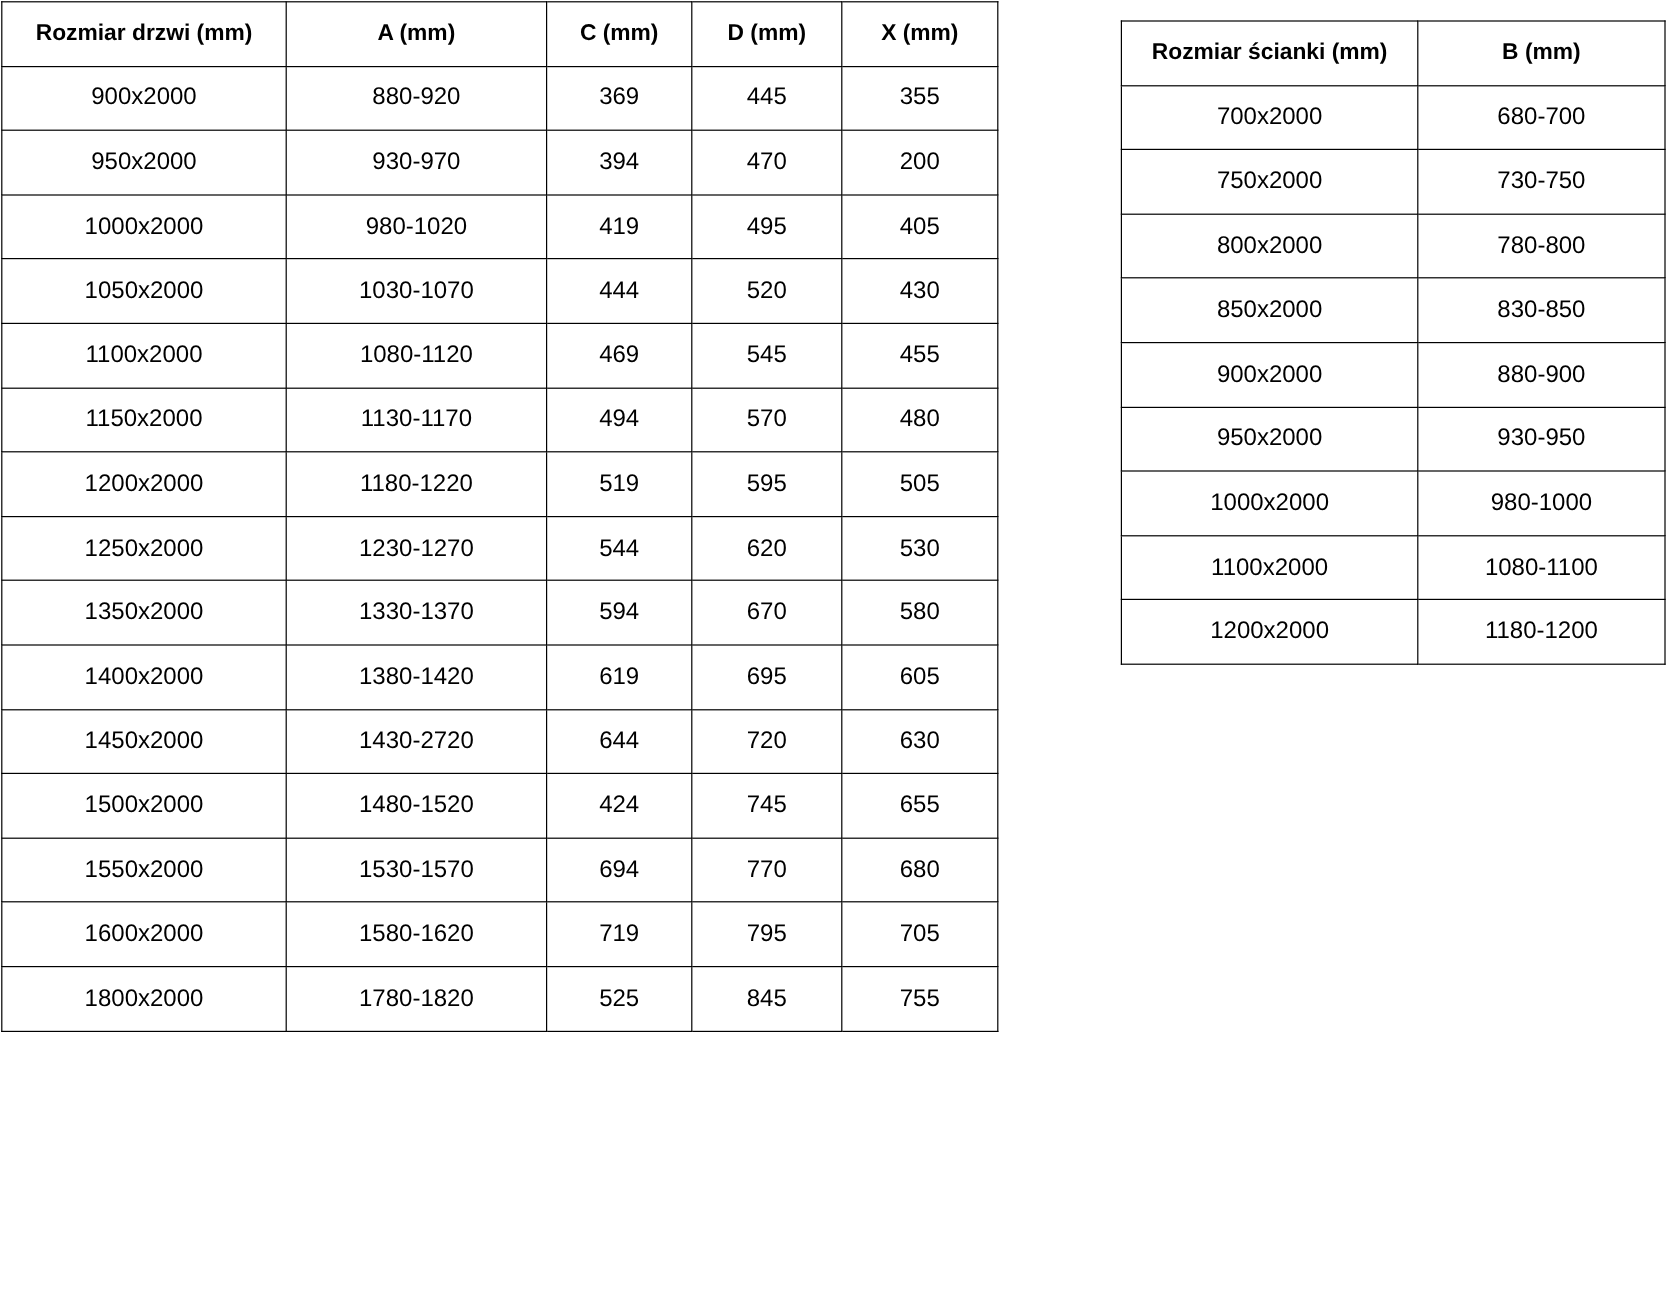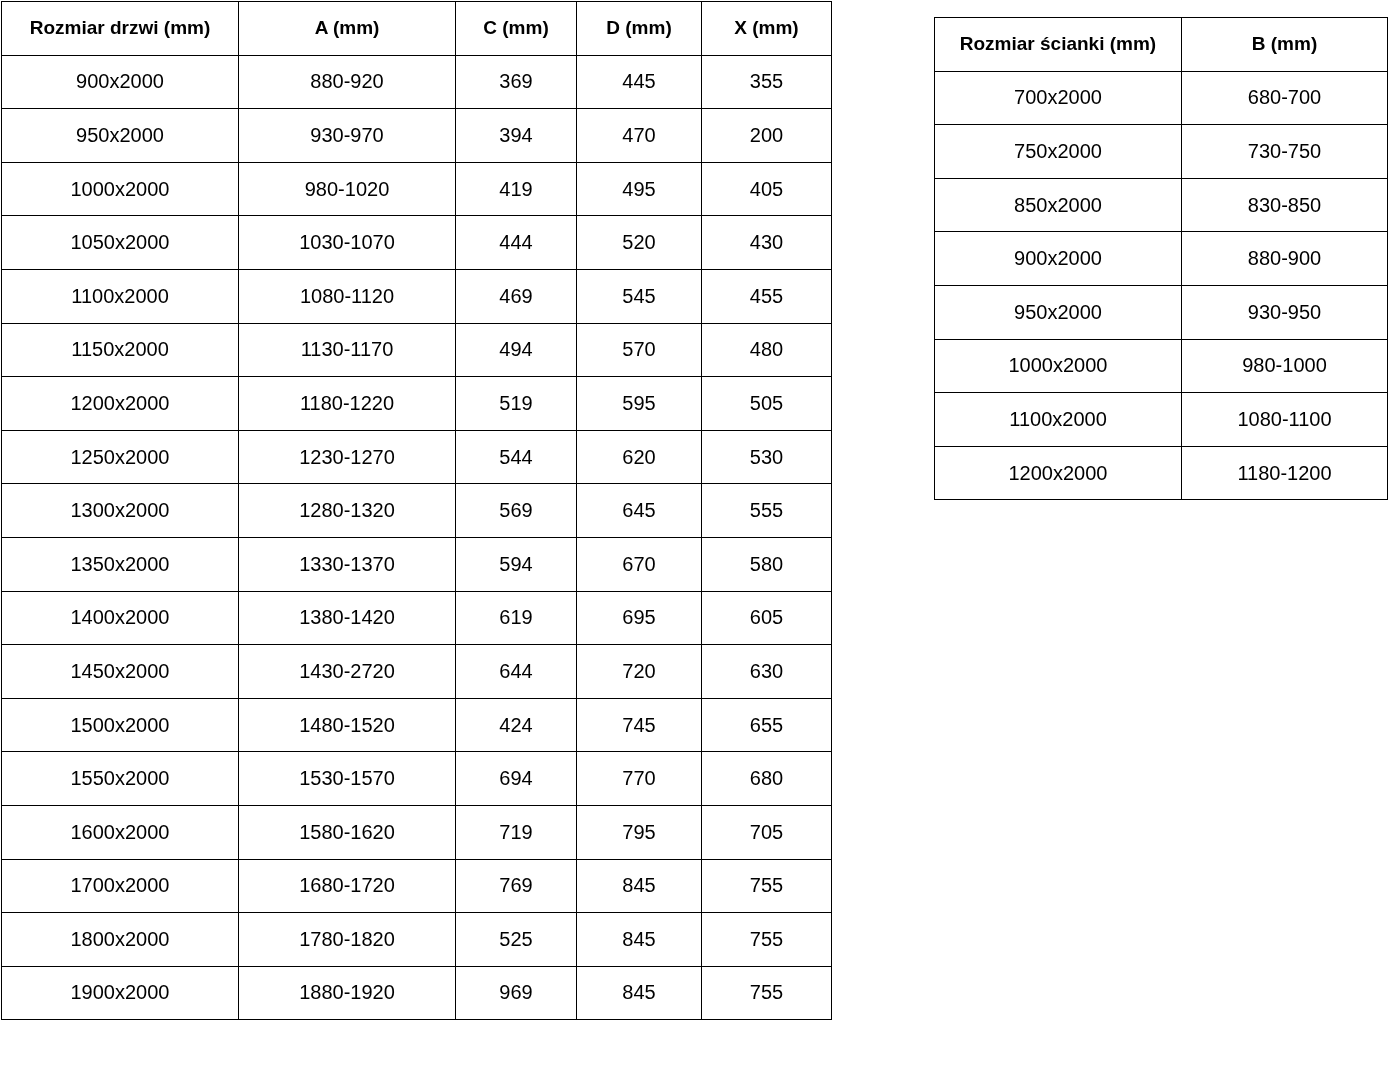--- a/index.html
+++ b/index.html
@@ -137,27 +137,20 @@
         <td>505</td>
       </tr>
       <tr>
         <td>1250x2000</td>
         <td>1230-1270</td>
         <td>544</td>
         <td>620</td>
         <td>530</td>
       </tr>
       <tr>
-        <td>1300x2000</td>
-        <td>1280-1320</td>
-        <td>569</td>
-        <td>645</td>
-        <td>555</td>
-      </tr>
-      <tr>
         <td>1350x2000</td>
         <td>1330-1370</td>
         <td>594</td>
         <td>670</td>
         <td>580</td>
       </tr>
       <tr>
         <td>1400x2000</td>
         <td>1380-1420</td>
         <td>619</td>
@@ -186,37 +179,23 @@
         <td>680</td>
       </tr>
       <tr>
         <td>1600x2000</td>
         <td>1580-1620</td>
         <td>719</td>
         <td>795</td>
         <td>705</td>
       </tr>
       <tr>
-        <td>1700x2000</td>
-        <td>1680-1720</td>
-        <td>769</td>
-        <td>845</td>
-        <td>755</td>
-      </tr>
-      <tr>
         <td>1800x2000</td>
         <td>1780-1820</td>
         <td>525</td>
-        <td>845</td>
-        <td>755</td>
-      </tr>
-      <tr>
-        <td>1900x2000</td>
-        <td>1880-1920</td>
-        <td>969</td>
         <td>845</td>
         <td>755</td>
       </tr>
     </tbody>
   </table>
 
   <table id="wall-table">
     <colgroup>
       <col class="c-size">
         <col class="c-b">
@@ -230,20 +209,24 @@
     <tbody>
       <tr>
         <td>700x2000</td>
         <td>680-700</td>
       </tr>
       <tr>
         <td>750x2000</td>
         <td>730-750</td>
       </tr>
       <tr>
+        <td>800x2000</td>
+        <td>780-800</td>
+      </tr>
+      <tr>
         <td>850x2000</td>
         <td>830-850</td>
       </tr>
       <tr>
         <td>900x2000</td>
         <td>880-900</td>
       </tr>
       <tr>
         <td>950x2000</td>
         <td>930-950</td>

